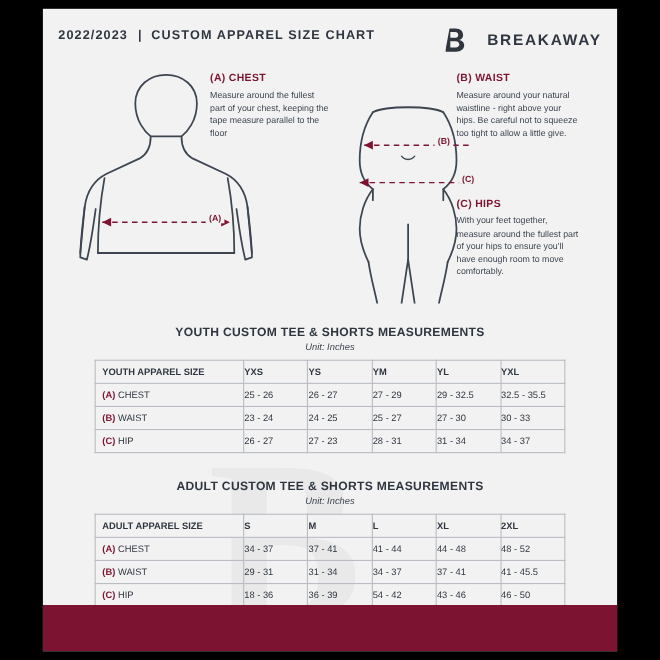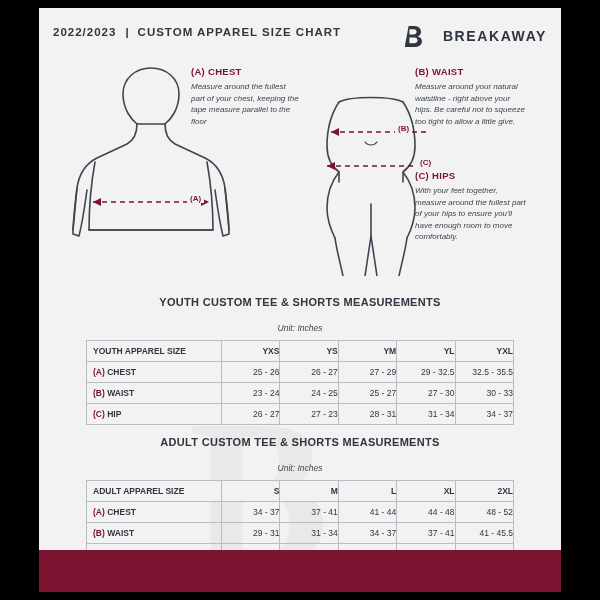--- a/index.html
+++ b/index.html
@@ -100,25 +100,24 @@
     font-size: 9.5px;
     font-weight: 700;
     color: #7c1331;
     letter-spacing: 0.3px;
     margin-bottom: 4px;
   }
   .note-body {
     font-size: 8px;
     line-height: 1.45;
     color: #3d4550;
-    font-style: italic;
   }
   .note-chest { left: 152px; top: 12px; width: 108px; }
   .note-waist { left: 376px; top: 12px; width: 112px; }
-  .note-hips  { left: 376px; top: 116px; width: 112px; }
+  .note-hips  { left: 376px; top: 126px; width: 112px; }
 
   .tag {
     position: absolute;
     font-size: 8px;
     font-weight: 700;
     color: #7c1331;
     background: transparent;
     padding: 0 3px;
   }
 
@@ -131,49 +130,49 @@
     font-size: 11px;
     font-weight: 700;
     color: #2f3640;
     letter-spacing: 0.3px;
   }
   .tbl-sub {
     text-align: center;
     font-size: 8.5px;
     font-style: italic;
     color: #3d4550;
-    margin-top: 15px;
+    margin-top: 2px;
     margin-bottom: 7px;
   }
   table {
     border-collapse: collapse;
     width: 428px;
     margin: 0 auto;
     table-layout: fixed;
   }
   th, td {
     border: 1px solid #b9bdc3;
     height: 20px;
     font-size: 8.5px;
     color: #2f3640;
-    text-align: right;
+    text-align: left;
     padding: 0;
   }
   thead th {
     font-weight: 700;
     background: #f2f2f2;
   }
   th.rowhead, td.rowhead {
     text-align: left;
     padding-left: 6px;
     font-weight: 700;
     width: 128px;
   }
   td.rowhead .code { color: #7c1331; }
-  td.rowhead .lbl { color: #2f3640; font-weight: 700; }
+  td.rowhead .lbl { color: #2f3640; font-weight: 400; }
   tbody td { font-weight: 400; }
 
   
   .footer-bar {
     position: absolute;
     left: 0;
     bottom: 0;
     width: 522px;
     height: 42px;
     background: #7c1331;

